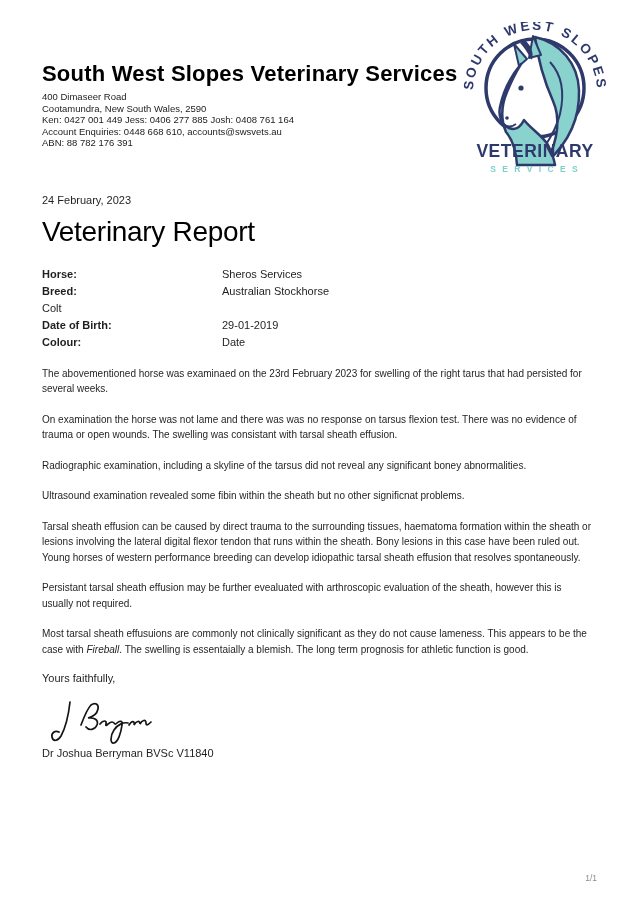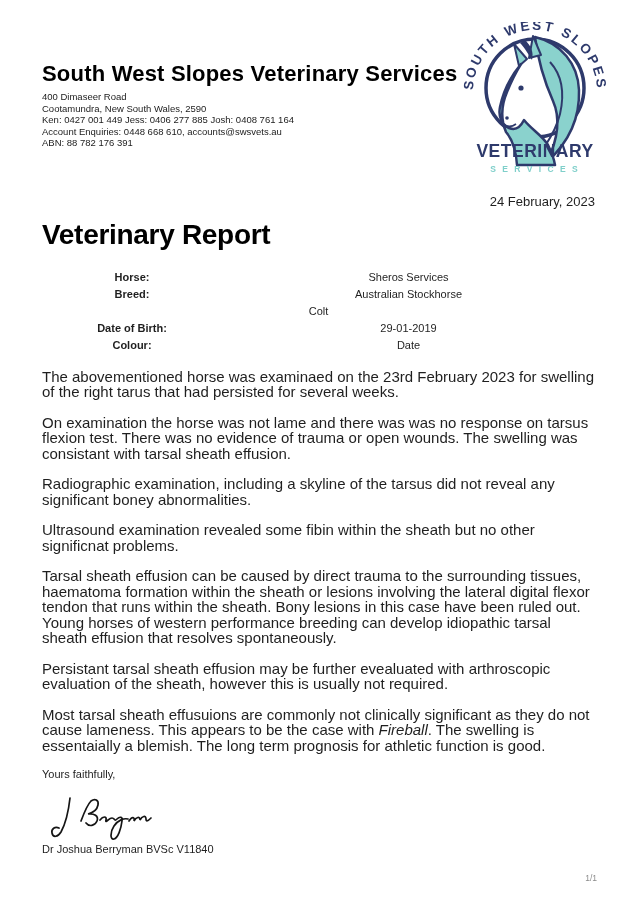--- a/index.html
+++ b/index.html
@@ -18,35 +18,35 @@
     font-size:22px;font-weight:bold;color:#000;
     margin:6px 0 4px 0;letter-spacing:.2px;
   }
   .addr-line{font-size:9.5px;line-height:11.5px;color:#1c1c1c;}
 
   
   .logo{position:absolute;top:22px;right:12px;width:170px;height:180px;}
   .logo svg{display:block;width:100%;height:100%;}
 
   
-  .report-date{margin-top:45px;font-size:13px;text-align:right;}
+  .report-date{margin-top:45px;font-size:11px;}
   .report-title{
-    margin:10px 0 0 0;font-size:28px;font-weight:bold;color:#000;
+    margin:10px 0 0 0;font-size:28px;font-weight:normal;color:#000;
     letter-spacing:-.3px;
   }
 
   
-  .details{margin-top:18px;text-align:center;}
+  .details{margin-top:18px;}
   .detail-row{display:flex;font-size:11px;line-height:17px;}
   .detail-label{width:180px;font-weight:bold;}
   .detail-value{flex:1;}
 
   
   .paragraphs{margin-top:13px;max-width:556px;}
-  .para{margin:15px 0 0 0;font-size:15px;line-height:15.5px;}
+  .para{margin:15px 0 0 0;font-size:10px;line-height:15.5px;}
   .para .it{font-style:italic;}
   .closing{margin-top:15px;font-size:11px;}
 
   
   .signature{margin:8px 0 0 6px;width:130px;height:52px;}
   .signature svg{display:block;width:100%;height:100%;}
   .signer{font-size:11px;}
 
   
   .page-footer{

